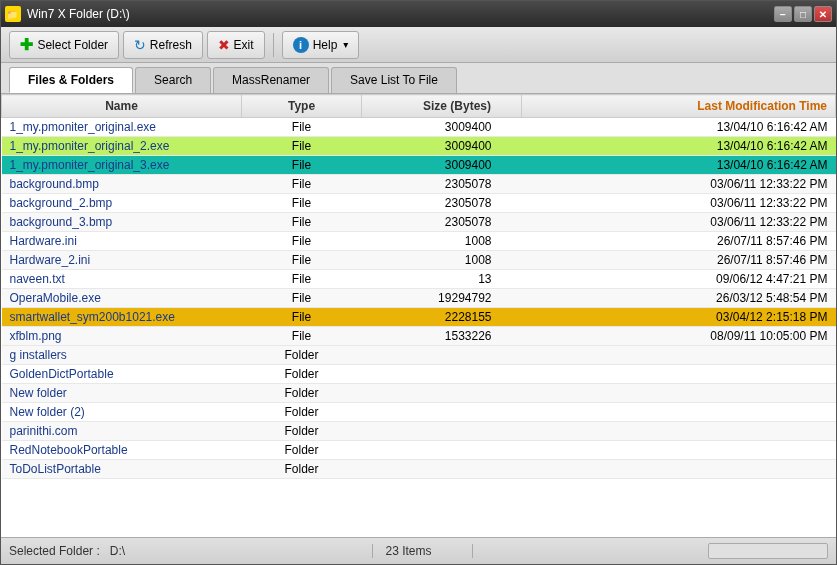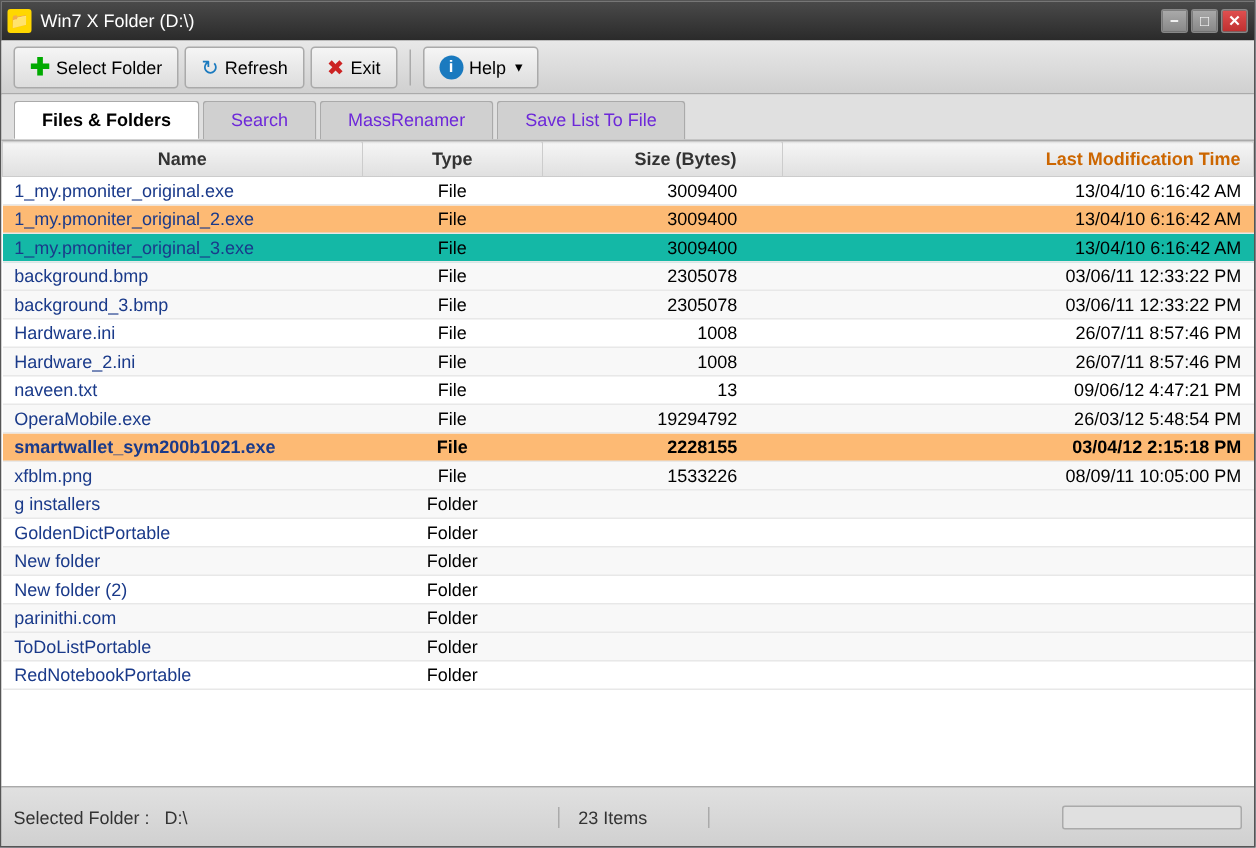--- a/index.html
+++ b/index.html
@@ -108,21 +108,21 @@
       padding: 4px 8px 0 8px;
       text-align: right;
     }
     .tab {
       padding: 5px 18px;
       background: #d0d0d0;
       border: 1px solid #aaa;
       border-bottom: none;
       cursor: pointer;
       font-size: 12px;
-      color: #6d28d9;
+      color: #000000;
       border-radius: 3px 3px 0 0;
       margin-right: 2px;
     }
     .tab.active {
       background: #fff;
       border-bottom: 1px solid #fff;
       color: #000;
       font-weight: bold;
       position: relative;
       z-index: 1;
@@ -182,21 +182,21 @@
     .table-scroll::-webkit-scrollbar-track {
       background: #f0f0f0;
     }
     .table-scroll::-webkit-scrollbar-thumb {
       background: #b0b0b0;
       border: 1px solid #888;
     }
     .status-bar {
       background: linear-gradient(to bottom, #e0e0e0, #d0d0d0);
       border-top: 1px solid #aaa;
-      height: 40px;
+      height: 27px;
       display: flex;
       align-items: center;
       padding: 0 8px;
       gap: 0;
       font-size: 12px;
       color: #333;
     }
     .status-folder {
       flex: 1;
       border-right: 1px solid #aaa;
@@ -289,44 +289,50 @@
             <th style="color:#cc6600; text-align:right; padding-right:8px;">Last Modification Time</th>
           </tr>
         </thead>
         <tbody id="file-table-body">
         <tr style="background: rgb(255, 255, 255);">
               <td class="name-col">1_my.pmoniter_original.exe</td>
               <td class="type-col" style="text-align: center;">File</td>
               <td class="size-col">3009400</td>
               <td class="time-col">13/04/10 6:16:42 AM</td>
             </tr>
-            <tr style="background: #fdba74; padding-left: 16px;">
+            <tr style="background: #bef264; padding-left: 16px;">
               <td class="name-col">1_my.pmoniter_original_2.exe</td>
               <td class="type-col" style="text-align: center;">File</td>
               <td class="size-col">3009400</td>
               <td class="time-col">13/04/10 6:16:42 AM</td>
             </tr>
             <tr style="background: #14b8a6;">
               <td class="name-col">1_my.pmoniter_original_3.exe</td>
               <td class="type-col" style="text-align: center;">File</td>
               <td class="size-col">3009400</td>
               <td class="time-col">13/04/10 6:16:42 AM</td>
             </tr>
             <tr style="background: rgb(248, 248, 248);">
               <td class="name-col">background.bmp</td>
               <td class="type-col" style="text-align: center;">File</td>
               <td class="size-col">2305078</td>
               <td class="time-col">03/06/11 12:33:22 PM</td>
             </tr>
-            <tr style="background: rgb(248, 248, 248);">
-              <td class="name-col">background_3.bmp</td>
+            <tr style="background: rgb(255, 255, 255);">
+              <td class="name-col">background_2.bmp</td>
               <td class="type-col" style="text-align: center;">File</td>
               <td class="size-col">2305078</td>
               <td class="time-col">03/06/11 12:33:22 PM</td>
             </tr>
+            <tr style="background: rgb(248, 248, 248);">
+              <td class="name-col">background_3.bmp</td>
+              <td class="type-col" style="text-align: center;">File</td>
+              <td class="size-col">2305078</td>
+              <td class="time-col">03/06/11 12:33:22 PM</td>
+            </tr>
             <tr style="background: rgb(255, 255, 255);">
               <td class="name-col">Hardware.ini</td>
               <td class="type-col" style="text-align: center;">File</td>
               <td class="size-col">1008</td>
               <td class="time-col">26/07/11 8:57:46 PM</td>
             </tr>
             <tr style="background: rgb(248, 248, 248);">
               <td class="name-col">Hardware_2.ini</td>
               <td class="type-col" style="text-align: center;">File</td>
               <td class="size-col">1008</td>
@@ -337,21 +343,21 @@
               <td class="type-col" style="text-align: center;">File</td>
               <td class="size-col">13</td>
               <td class="time-col">09/06/12 4:47:21 PM</td>
             </tr>
             <tr style="background: rgb(248, 248, 248);">
               <td class="name-col">OperaMobile.exe</td>
               <td class="type-col" style="text-align: center;">File</td>
               <td class="size-col">19294792</td>
               <td class="time-col">26/03/12 5:48:54 PM</td>
             </tr>
-            <tr style="background: #fdba74; font-weight: bold;">
+            <tr style="background: #eab308;">
               <td class="name-col">smartwallet_sym200b1021.exe</td>
               <td class="type-col" style="text-align: center;">File</td>
               <td class="size-col">2228155</td>
               <td class="time-col">03/04/12 2:15:18 PM</td>
             </tr>
             <tr style="background: rgb(248, 248, 248);">
               <td class="name-col">xfblm.png</td>
               <td class="type-col" style="text-align: center;">File</td>
               <td class="size-col">1533226</td>
               <td class="time-col">08/09/11 10:05:00 PM</td>
@@ -379,28 +385,28 @@
               <td class="type-col" style="text-align: center;">Folder</td>
               <td class="size-col"></td>
               <td class="time-col"></td>
             </tr>
             <tr style="background: rgb(248, 248, 248);">
               <td class="name-col">parinithi.com</td>
               <td class="type-col" style="text-align: center;">Folder</td>
               <td class="size-col"></td>
               <td class="time-col"></td>
             </tr>
+            <tr style="background: rgb(255, 255, 255);">
+              <td class="name-col">RedNotebookPortable</td>
+              <td class="type-col" style="text-align: center;">Folder</td>
+              <td class="size-col"></td>
+              <td class="time-col"></td>
+            </tr>
             <tr style="background: rgb(248, 248, 248);">
               <td class="name-col">ToDoListPortable</td>
-              <td class="type-col" style="text-align: center;">Folder</td>
-              <td class="size-col"></td>
-              <td class="time-col"></td>
-            </tr>
-            <tr style="background: rgb(255, 255, 255);">
-              <td class="name-col">RedNotebookPortable</td>
               <td class="type-col" style="text-align: center;">Folder</td>
               <td class="size-col"></td>
               <td class="time-col"></td>
             </tr>
           </tbody>
       </table>
     </div>
   </div>
 
   <div class="status-bar">

